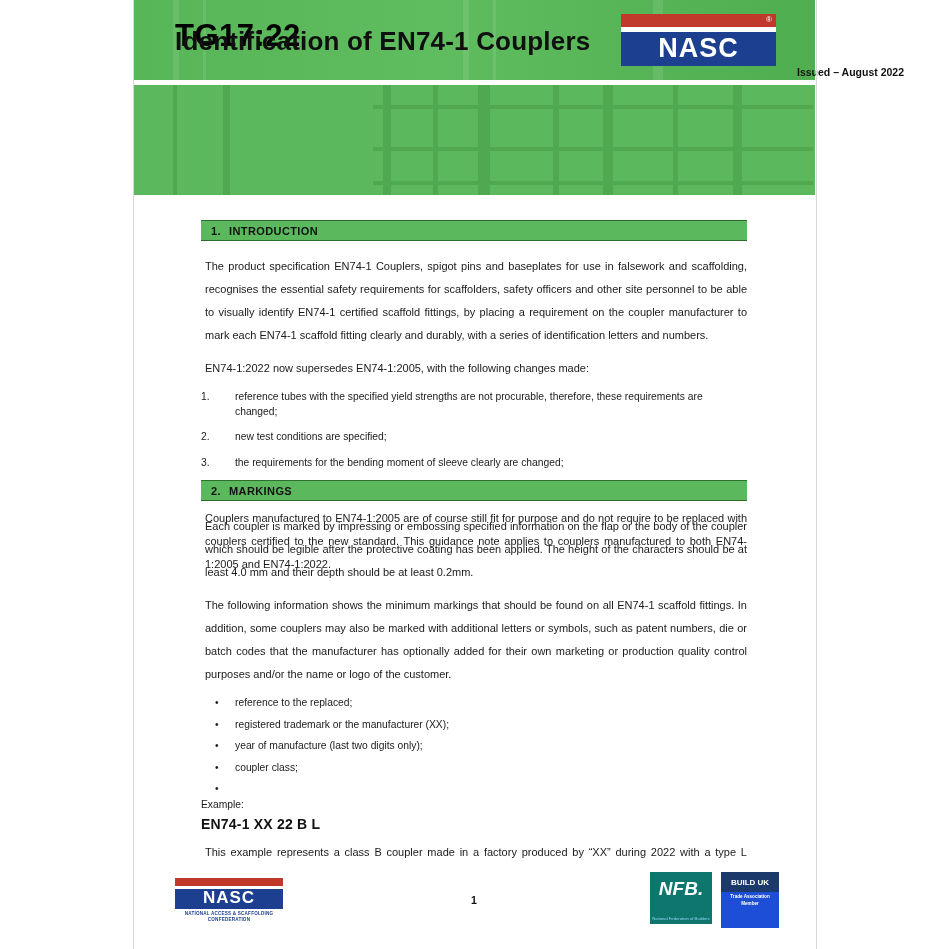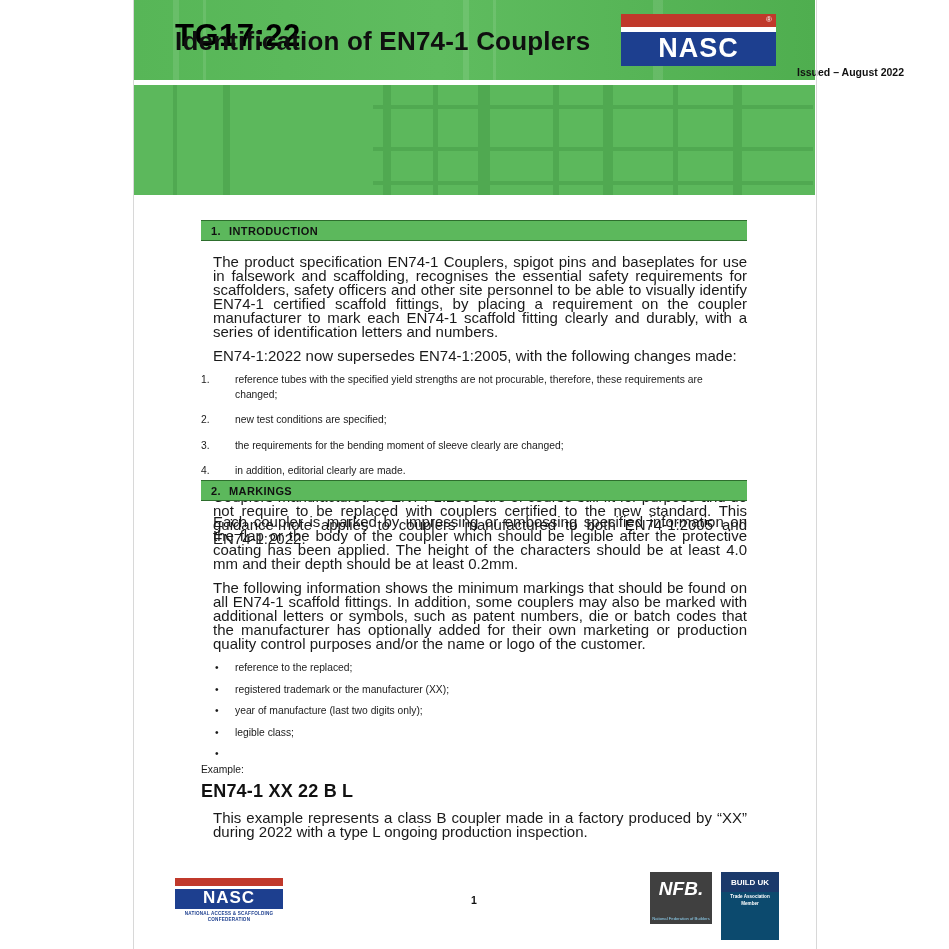--- a/index.html
+++ b/index.html
@@ -81,37 +81,37 @@
   }
   .sec-head{
     position:relative;margin:0 0 0 0;
     height:19px;background:#5cb85c;
     border-top:1px solid #2d6e2d;border-bottom:1px solid #2d6e2d;
     display:flex;align-items:center;
     font-size:11px;font-weight:bold;color:#111;letter-spacing:0.4px;
   }
   .sec-head .num{padding-left:10px;padding-right:8px;}
   p.body{
-    font-size:15px;line-height:14px;color:#1a1a1a;
-    text-align:justify;margin:0 0 10px 12px;
+    font-size:11px;line-height:23px;color:#1a1a1a;
+    text-align:justify;margin:0 0 10px 4px;
   }
   .numlist{margin:0 0 10px 0;padding:0;list-style:none;}
   .numlist li{
     font-size:10.3px;line-height:14.5px;color:#1a1a1a;
     margin:0 0 11px 0;position:relative;padding-left:34px;
   }
   .numlist li .n{position:absolute;left:0;top:0;}
   .bullets{margin:0 0 10px 0;padding:0;list-style:none;}
   .bullets li{
     font-size:10.3px;line-height:14.5px;color:#1a1a1a;
     margin:0 0 7px 0;position:relative;padding-left:34px;
   }
   .bullets li .b{position:absolute;left:14px;top:0;}
   .example-label{font-size:10.3px;color:#1a1a1a;margin:0 0 6px 0;}
-  .example-code{font-size:18px;font-weight:bold;color:#111;margin:4px 0 9px 0;letter-spacing:0.2px;}
+  .example-code{font-size:14px;font-weight:bold;color:#111;margin:4px 0 9px 0;letter-spacing:0.2px;}
   
   .footer{
     position:absolute;left:133px;top:868px;width:682px;height:81px;background:#fff;
   }
   .footer-nasc{
     position:absolute;left:42px;top:10px;width:108px;height:42px;
   }
   .footer-nasc .box{
     position:absolute;left:0;top:0;width:108px;height:31px;background:#1d3f8f;
   }
@@ -124,32 +124,32 @@
   }
   .footer-nasc .sub{
     position:absolute;left:0;top:33px;width:108px;text-align:center;
     font-size:4.6px;font-weight:bold;color:#1d3f8f;line-height:6px;letter-spacing:0.2px;
   }
   .page-num{
     position:absolute;left:0;top:26px;width:682px;text-align:center;
     font-size:10.5px;font-weight:bold;color:#111;
   }
   .nfb-logo{
-    position:absolute;left:517px;top:4px;width:62px;height:52px;background:#404040;
+    position:absolute;left:517px;top:4px;width:62px;height:52px;background:#0f766e;
   }
   .nfb-logo .txt{
     position:absolute;left:0;top:6px;width:100%;text-align:center;
     color:#fff;font-size:19px;font-weight:bold;font-style:italic;
   }
   .nfb-logo .sub{
     position:absolute;left:0;bottom:3px;width:100%;text-align:center;
     color:#8fd3f4;font-size:4.2px;line-height:5px;
   }
   .builduk{
-    position:absolute;left:588px;top:4px;width:58px;height:68px;background:#0c4a6e;
+    position:absolute;left:588px;top:4px;width:58px;height:56px;background:#1d4ed8;
   }
   .builduk .top{
     position:absolute;left:0;top:0;width:100%;height:20px;background:#1b3a6b;
     color:#fff;font-size:8px;font-weight:bold;display:flex;align-items:center;justify-content:center;
   }
   .builduk .bot{
     position:absolute;left:0;top:22px;width:100%;
     color:#fff;font-size:4.6px;line-height:6.5px;text-align:center;font-weight:bold;
   }
 </style>
@@ -240,21 +240,21 @@
         <li>
           <span class="b">•</span>
           <span>registered trademark or the manufacturer (XX);</span>
         </li>
         <li>
           <span class="b">•</span>
           <span>year of manufacture (last two digits only);</span>
         </li>
         <li>
           <span class="b">•</span>
-          <span>legible class;</span>
+          <span>coupler class;</span>
         </li>
         <li>
           <span class="b">•</span>
         </li>
       </ul>
       <div style="height:14px"></div>
       <p class="example-label">Example:</p>
       <p class="example-code">EN74-1 XX 22 B L</p>
       <p class="body">This example represents a class B coupler made in a factory produced by “XX” during 2022 with a type L ongoing production inspection.</p>
     </div>

